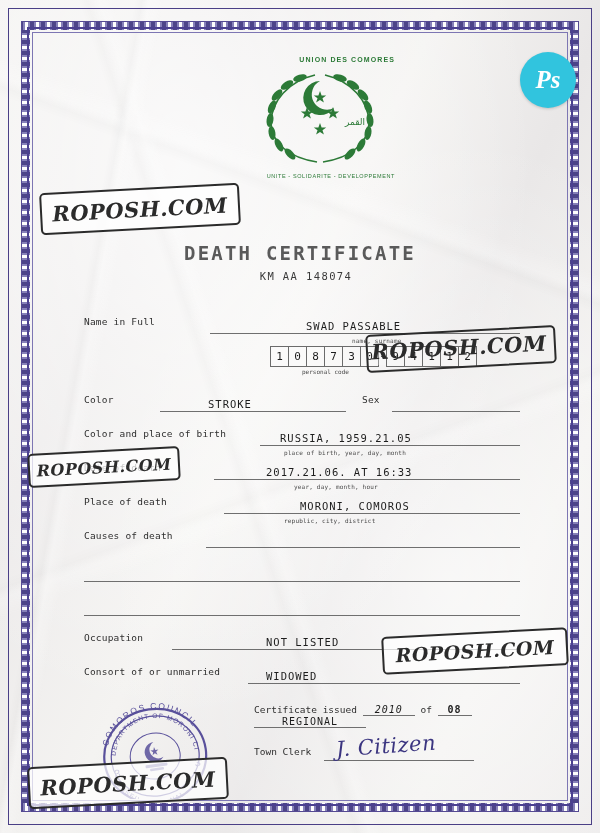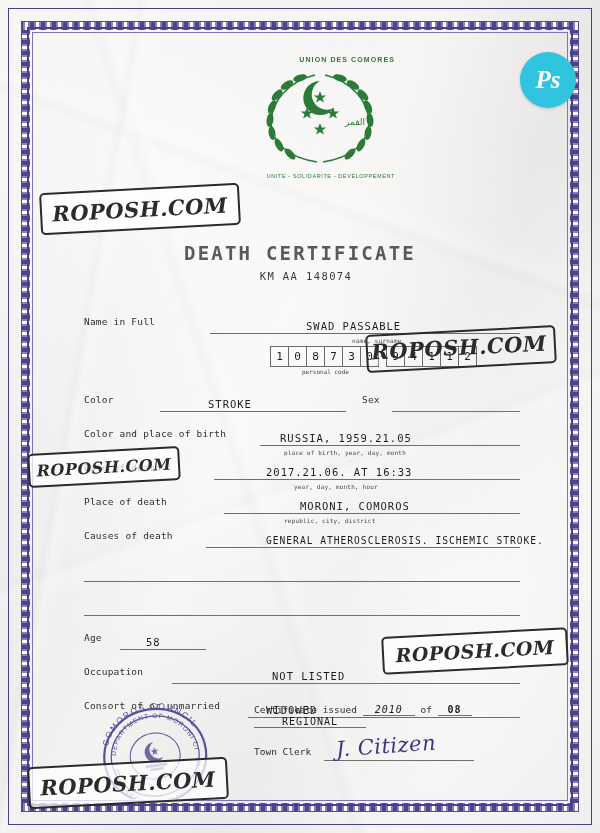--- a/index.html
+++ b/index.html
@@ -265,40 +265,34 @@
       <div class="row">
         <div class="lbl">Place of death</div>
         <div class="line" style="left:140px;right:0;"></div>
         <div class="val" style="left:182px;margin-left:34px;">MORONI, COMOROS</div>
         <div class="sub" style="left:200px;">republic, city, district</div>
       </div>
 
       <div class="row">
         <div class="lbl">Causes of death</div>
         <div class="line" style="left:122px;right:0;"></div>
-        <div class="val" style="left:182px;font-size:9.6px;">GENERAL ATHEROSCLEROSIS. ISCHEMIC STROKE.</div>
       </div>
 
       <div class="row">
         <div class="line" style="left:0;right:0;"></div>
       </div>
       <div class="row">
         <div class="line" style="left:0;right:0;"></div>
       </div>
 
-      <div class="row">
-        <div class="lbl">Age</div>
-        <div class="line" style="left:36px;width:86px;"></div>
-        <div class="val" style="left:62px;">58</div>
-      </div>
 
       <div class="row">
         <div class="lbl">Occupation</div>
         <div class="line" style="left:88px;right:0;"></div>
-        <div class="val" style="left:188px;">NOT LISTED</div>
+        <div class="val" style="left:182px;">NOT LISTED</div>
       </div>
 
       <div class="row">
         <div class="lbl">Consort of or unmarried</div>
         <div class="line" style="left:164px;right:0;"></div>
         <div class="val" style="left:182px;">WIDOWED</div>
       </div>
 
     </div>
 

